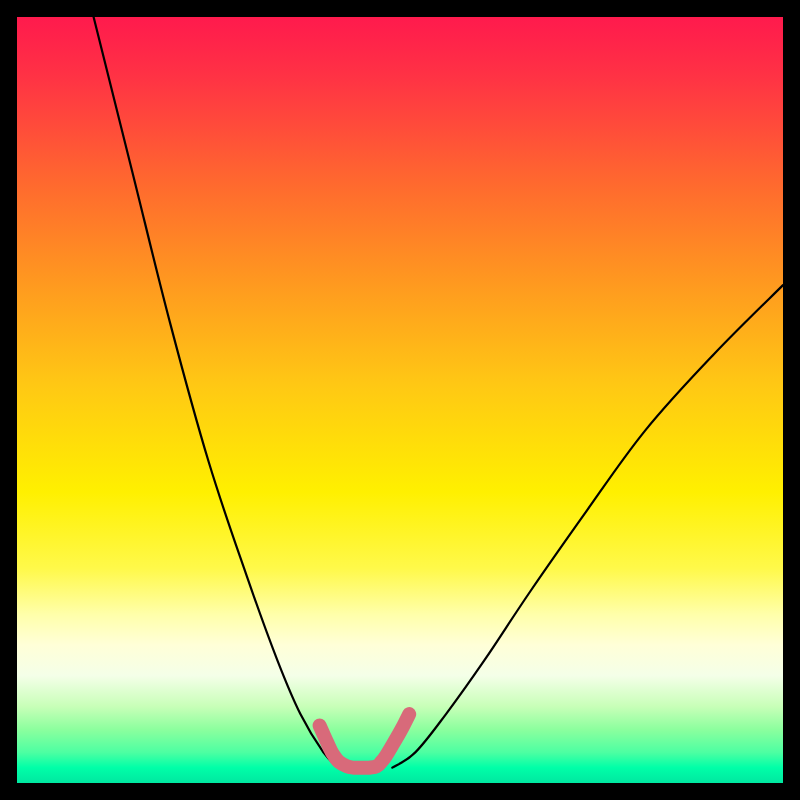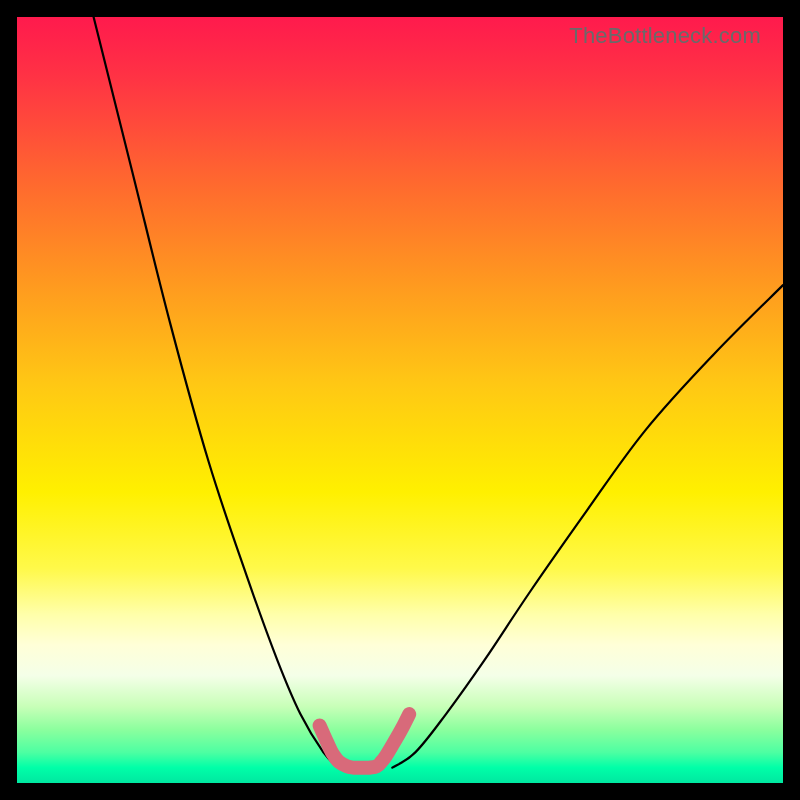--- a/index.html
+++ b/index.html
@@ -67,15 +67,14 @@
 </head>
 <body>
 
 <div class="frame">
   <div class="plot-area">
     <svg viewBox="0 0 766 766" preserveAspectRatio="none">
       <path id="left-curve" class="curve-left" d="M 76.6 0.0 C 83.5 27.6, 101.1 98.0, 114.9 153.2 C 128.7 208.4, 139.4 254.0, 153.2 306.4 C 167.0 358.8, 177.7 398.8, 191.5 444.3 C 205.3 489.8, 217.4 523.3, 229.8 559.2 C 242.2 595.0, 250.8 618.6, 260.4 643.4 C 270.1 668.3, 275.1 680.5, 283.4 697.1 C 291.7 713.6, 299.5 725.7, 306.4 735.4 C 313.3 745.0, 319.0 747.9, 321.7 750.7"></path>
       <path id="right-curve" class="curve-right" d="M 375.3 750.7 C 379.5 747.9, 388.7 745.0, 398.3 735.4 C 408.0 725.7, 416.6 713.6, 429.0 697.1 C 441.4 680.5, 452.1 665.5, 467.3 643.4 C 482.4 621.4, 495.3 600.7, 513.2 574.5 C 531.1 548.3, 546.2 526.9, 566.8 497.9 C 587.5 468.9, 604.7 442.6, 628.1 413.6 C 651.6 384.7, 672.2 363.2, 697.1 337.0 C 721.9 310.8, 753.6 280.5, 766.0 268.1"></path>
       <path id="bottom-pink" class="bottom-pink" d="M 302.6 708.5 C 303.9 711.6, 308.2 720.9, 310.2 725.4 C 312.3 730.0, 312.7 731.2, 314.1 733.8 C 315.4 736.4, 316.5 738.0, 317.9 740.0 C 319.3 741.9, 319.7 742.9, 321.7 744.6 C 323.8 746.2, 326.6 748.0, 329.4 749.1 C 332.1 750.3, 334.3 750.4, 337.0 750.7 C 339.8 751.0, 341.9 750.7, 344.7 750.7 C 347.5 750.7, 349.6 751.0, 352.4 750.7 C 355.1 750.4, 357.8 750.3, 360.0 749.1 C 362.2 748.0, 363.0 746.5, 364.6 744.6 C 366.3 742.6, 367.6 740.9, 369.2 738.4 C 370.9 735.9, 372.0 733.8, 373.8 730.8 C 375.6 727.7, 377.1 725.2, 379.2 721.6 C 381.2 718.0, 383.0 715.3, 385.3 710.8 C 387.6 706.4, 391.0 699.5, 392.2 697.1" style="stroke: rgb(216, 106, 122);"></path>
     </svg>
-    <div class="wm">TheBottleneck.com</div>
   </div>
 </div>
 
 </body></html>

